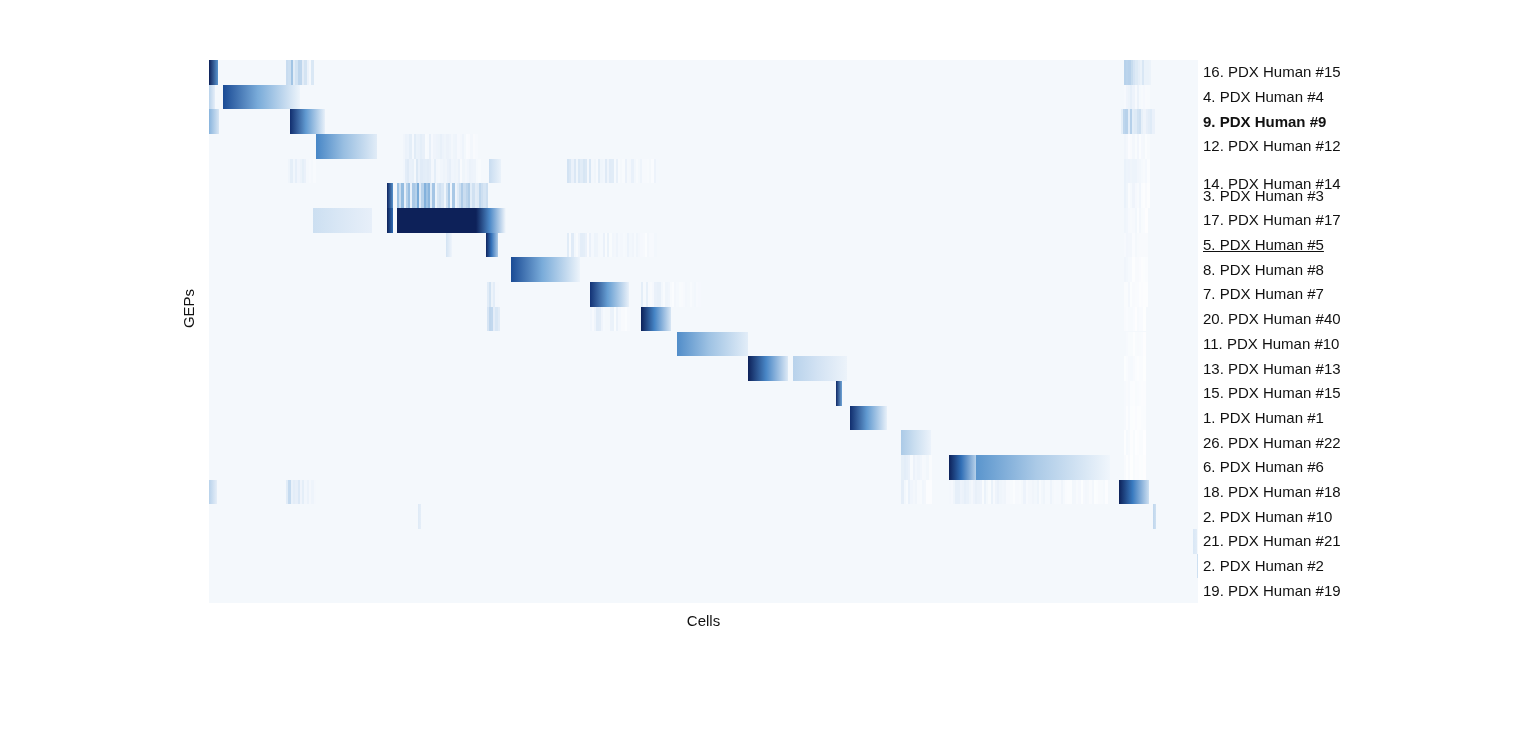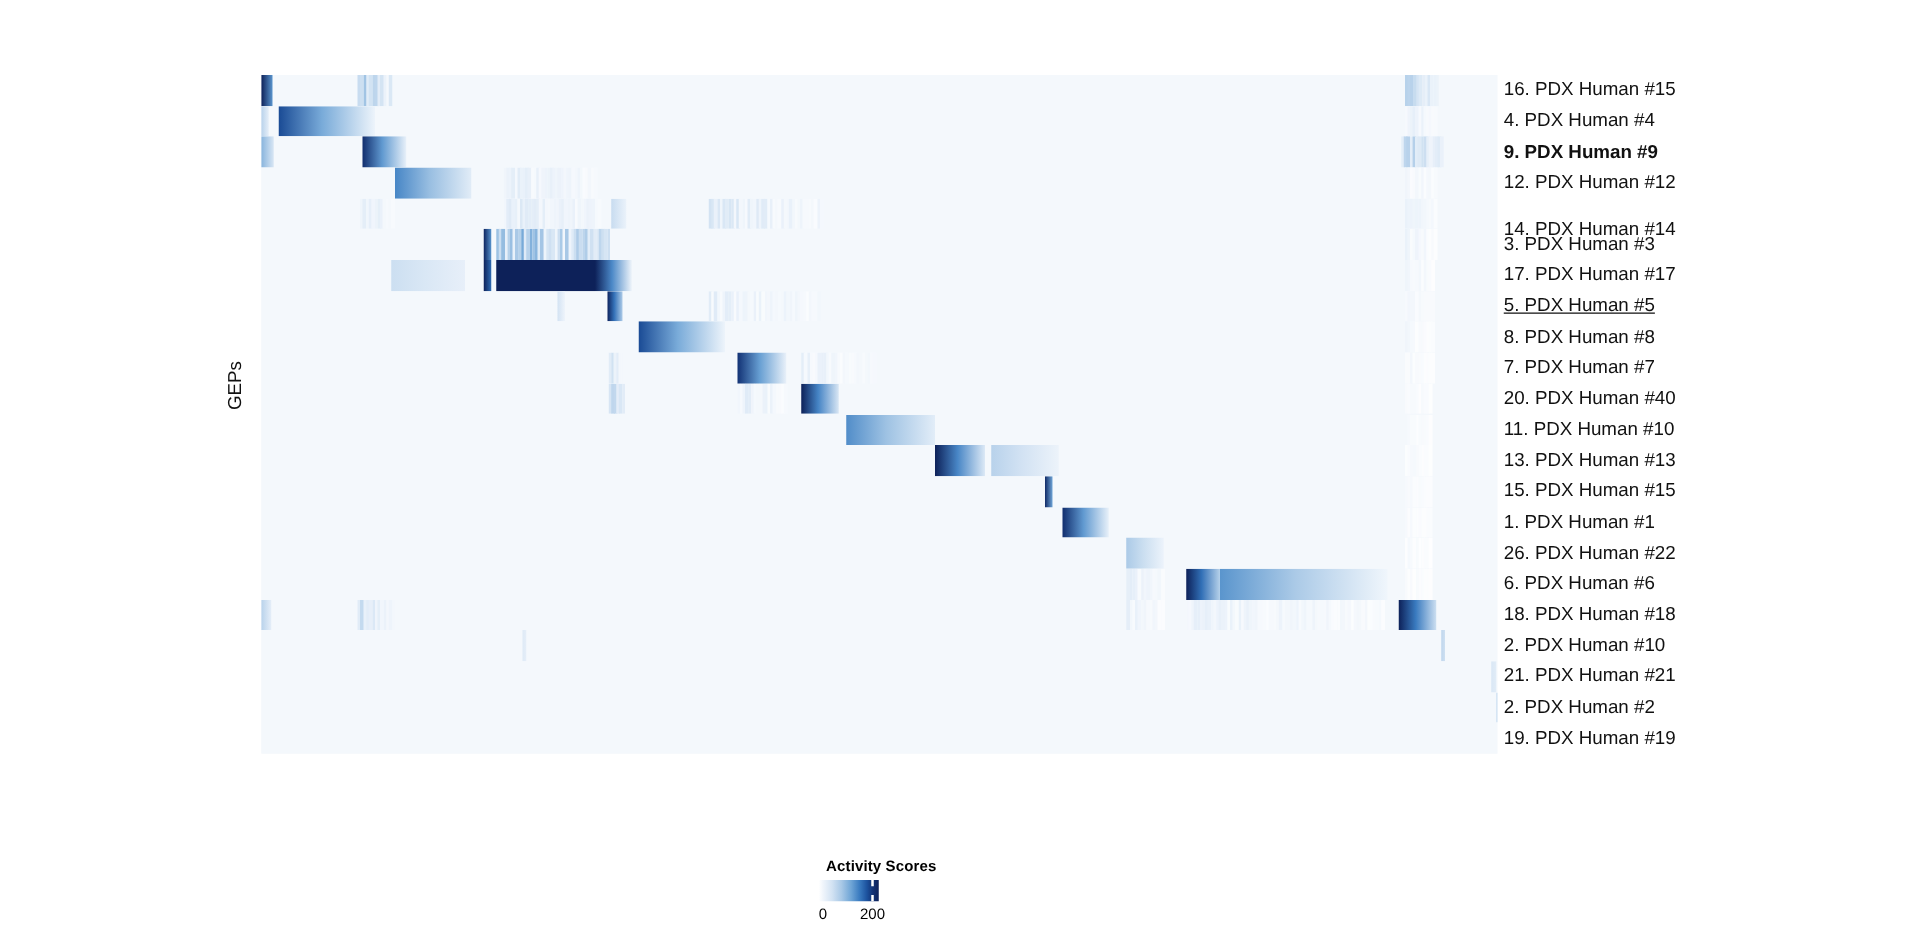--- a/index.html
+++ b/index.html
@@ -799,20 +799,21 @@
         <div class="hm-block" style="left: 984.055px; width: 3.956px; background: linear-gradient(to right, rgb(217, 231, 245), rgb(225, 236, 247));"></div>
       </div>
       <div class="hm-row" style="top: 493.636px; height: 24.6818px;">
         <div class="hm-block" style="left: 988.011px; width: 3.956px; background: linear-gradient(to right, rgb(204, 223, 241), rgb(216, 230, 244));"></div>
       </div>
       <div class="hm-row" style="top: 518.318px; height: 24.6818px;"></div>
     </div>
 
   <div id="y-axis-title">GEPs</div>
 
+  <div id="x-axis-title">Cells</div>
 
   <div id="row-labels">
       <div class="row-label" style="top: 4.34091px;">16. PDX Human #15</div>
       <div class="row-label" style="top: 29.0227px;">4. PDX Human #4</div>
       <div class="row-label" style="top: 53.7045px; font-weight: bold;">9. PDX Human #9</div>
       <div class="row-label" style="top: 78.3864px;">12. PDX Human #12</div>
       <div class="row-label" style="top: 116px;">14. PDX Human #14</div>
       <div class="row-label" style="top: 127.75px;">3. PDX Human #3</div>
       <div class="row-label" style="top: 152.432px;">17. PDX Human #17</div>
       <div class="row-label" style="top: 177.114px; text-decoration: underline;">5. PDX Human #5</div>
@@ -825,24 +826,14 @@
       <div class="row-label" style="top: 349.886px;">1. PDX Human #1</div>
       <div class="row-label" style="top: 374.568px;">26. PDX Human #22</div>
       <div class="row-label" style="top: 399.25px;">6. PDX Human #6</div>
       <div class="row-label" style="top: 423.932px;">18. PDX Human #18</div>
       <div class="row-label" style="top: 448.614px;">2. PDX Human #10</div>
       <div class="row-label" style="top: 473.295px;">21. PDX Human #21</div>
       <div class="row-label" style="top: 497.977px;">2. PDX Human #2</div>
       <div class="row-label" style="top: 522.659px;">19. PDX Human #19</div>
     </div>
 
-  <div id="legend">
-    <div id="legend-title">Activity Scores</div>
-    <div id="legend-bar-wrap">
-      <div id="legend-bar"></div>
-      <div class="legend-tick" id="legend-tick-top"></div>
-      <div class="legend-tick" id="legend-tick-bot"></div>
-    </div>
-    <div class="legend-tick-label" id="legend-label-low" style="left:55px;">0</div>
-    <div class="legend-tick-label" id="legend-label-high" style="left:88px;">200</div>
-  </div>
 
 </div>
 
 </body></html>

